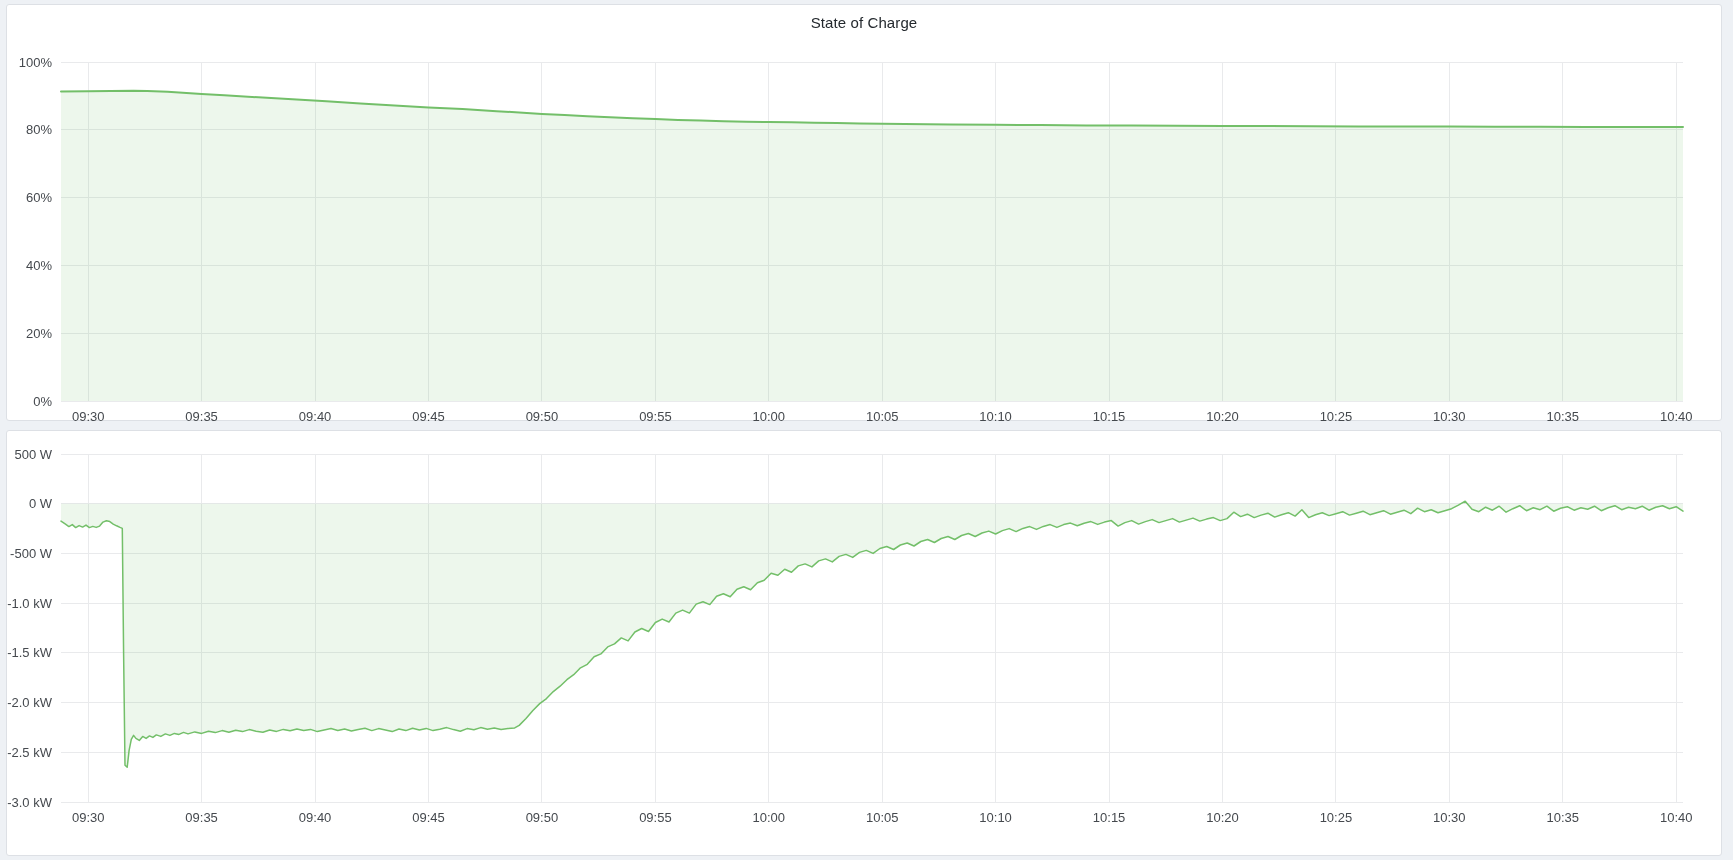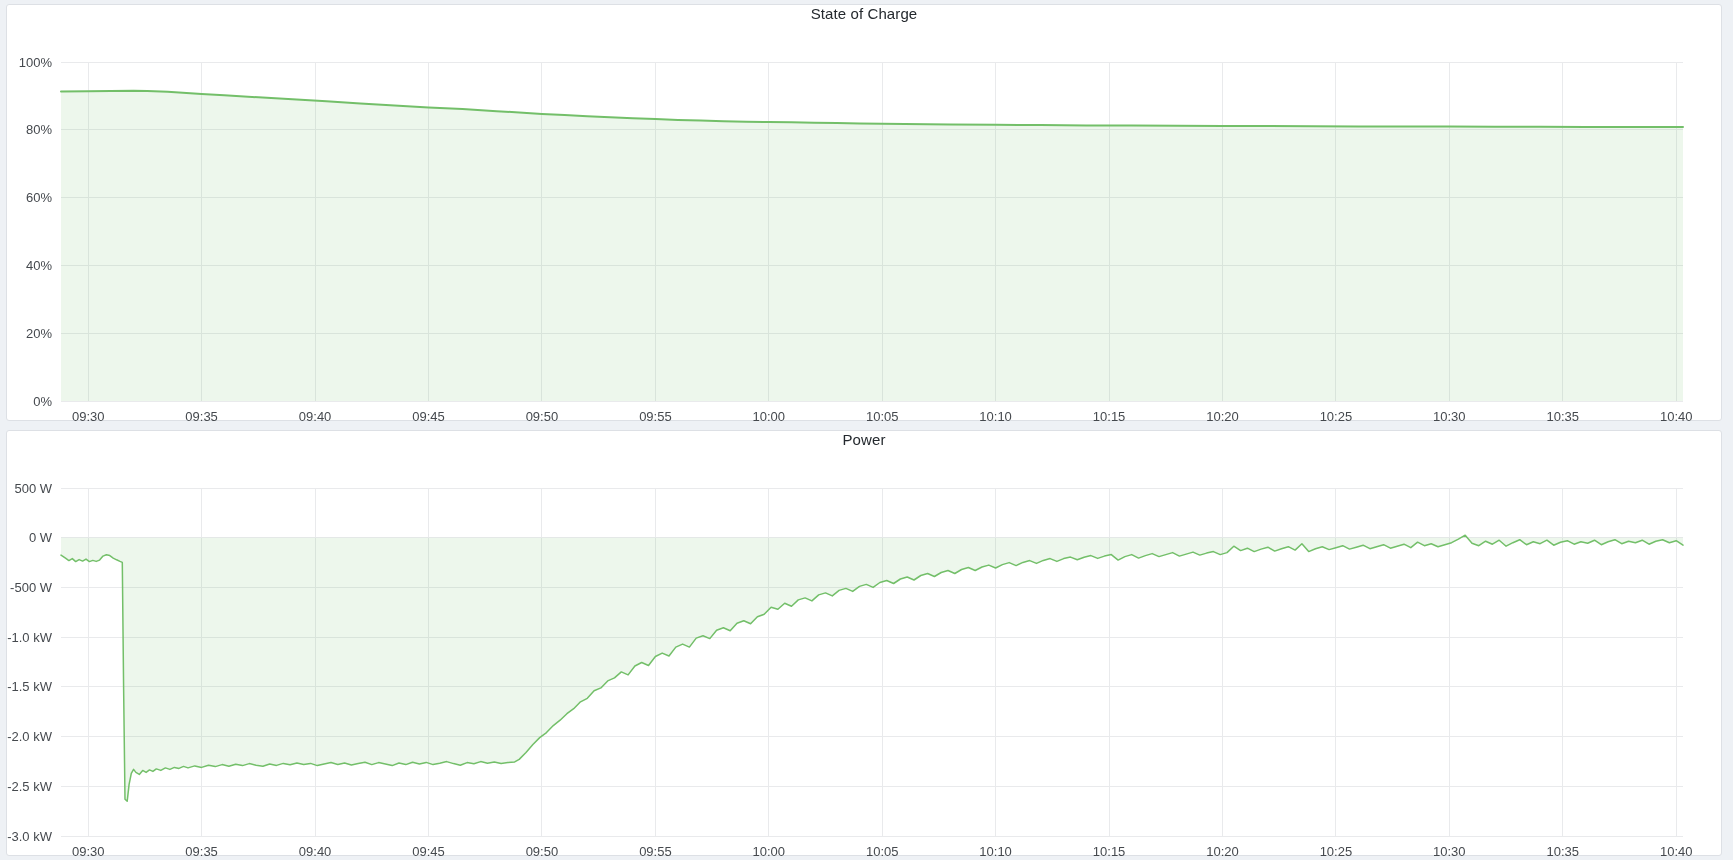--- a/index.html
+++ b/index.html
@@ -16,20 +16,21 @@
     border: 1px solid #dde0e5;
     border-radius: 3px;
     width: 100%;
     display: flex;
     flex-direction: column;
   }
   .panel.soc { height: 417px; }
   .panel.power { height: 426px; }
   .panel-title {
     height: 34px;
+    padding-top: 9px;
     text-align: center;
     font-size: 15px;
     font-weight: 500;
     color: #24292e;
     letter-spacing: 0.1px;
   }
   .chart { flex: 1 1 auto; width: 100%; position: relative; margin-top: 11px; }
   .chart svg { position: absolute; inset: 0; }
   svg text {
     font-family: "Liberation Sans", sans-serif;
@@ -86,21 +87,20 @@
           <text x="1102.1" y="371" text-anchor="middle" fill="#45494e">10:15</text>
           <text x="1215.5" y="371" text-anchor="middle" fill="#45494e">10:20</text>
           <text x="1328.9" y="371" text-anchor="middle" fill="#45494e">10:25</text>
           <text x="1442.3" y="371" text-anchor="middle" fill="#45494e">10:30</text>
           <text x="1555.8" y="371" text-anchor="middle" fill="#45494e">10:35</text>
           <text x="1669.2" y="371" text-anchor="middle" fill="#45494e">10:40</text>
         </svg>
       </div>
   </section>
   <section class="panel power">
-    <h2 class="panel-title">Power</h2>
     <div class="chart">
         <svg width="1714" height="390" viewBox="0 0 1714 390">
           <line x1="54" x2="1676" y1="12" y2="12" stroke="#e9eaec" stroke-width="1" shape-rendering="crispEdges"></line>
           <line x1="54" x2="1676" y1="61.7" y2="61.7" stroke="#e9eaec" stroke-width="1" shape-rendering="crispEdges"></line>
           <line x1="54" x2="1676" y1="111.4" y2="111.4" stroke="#e9eaec" stroke-width="1" shape-rendering="crispEdges"></line>
           <line x1="54" x2="1676" y1="161.1" y2="161.1" stroke="#e9eaec" stroke-width="1" shape-rendering="crispEdges"></line>
           <line x1="54" x2="1676" y1="210.9" y2="210.9" stroke="#e9eaec" stroke-width="1" shape-rendering="crispEdges"></line>
           <line x1="54" x2="1676" y1="260.6" y2="260.6" stroke="#e9eaec" stroke-width="1" shape-rendering="crispEdges"></line>
           <line x1="54" x2="1676" y1="310.3" y2="310.3" stroke="#e9eaec" stroke-width="1" shape-rendering="crispEdges"></line>
           <line x1="54" x2="1676" y1="360" y2="360" stroke="#e9eaec" stroke-width="1" shape-rendering="crispEdges"></line>

